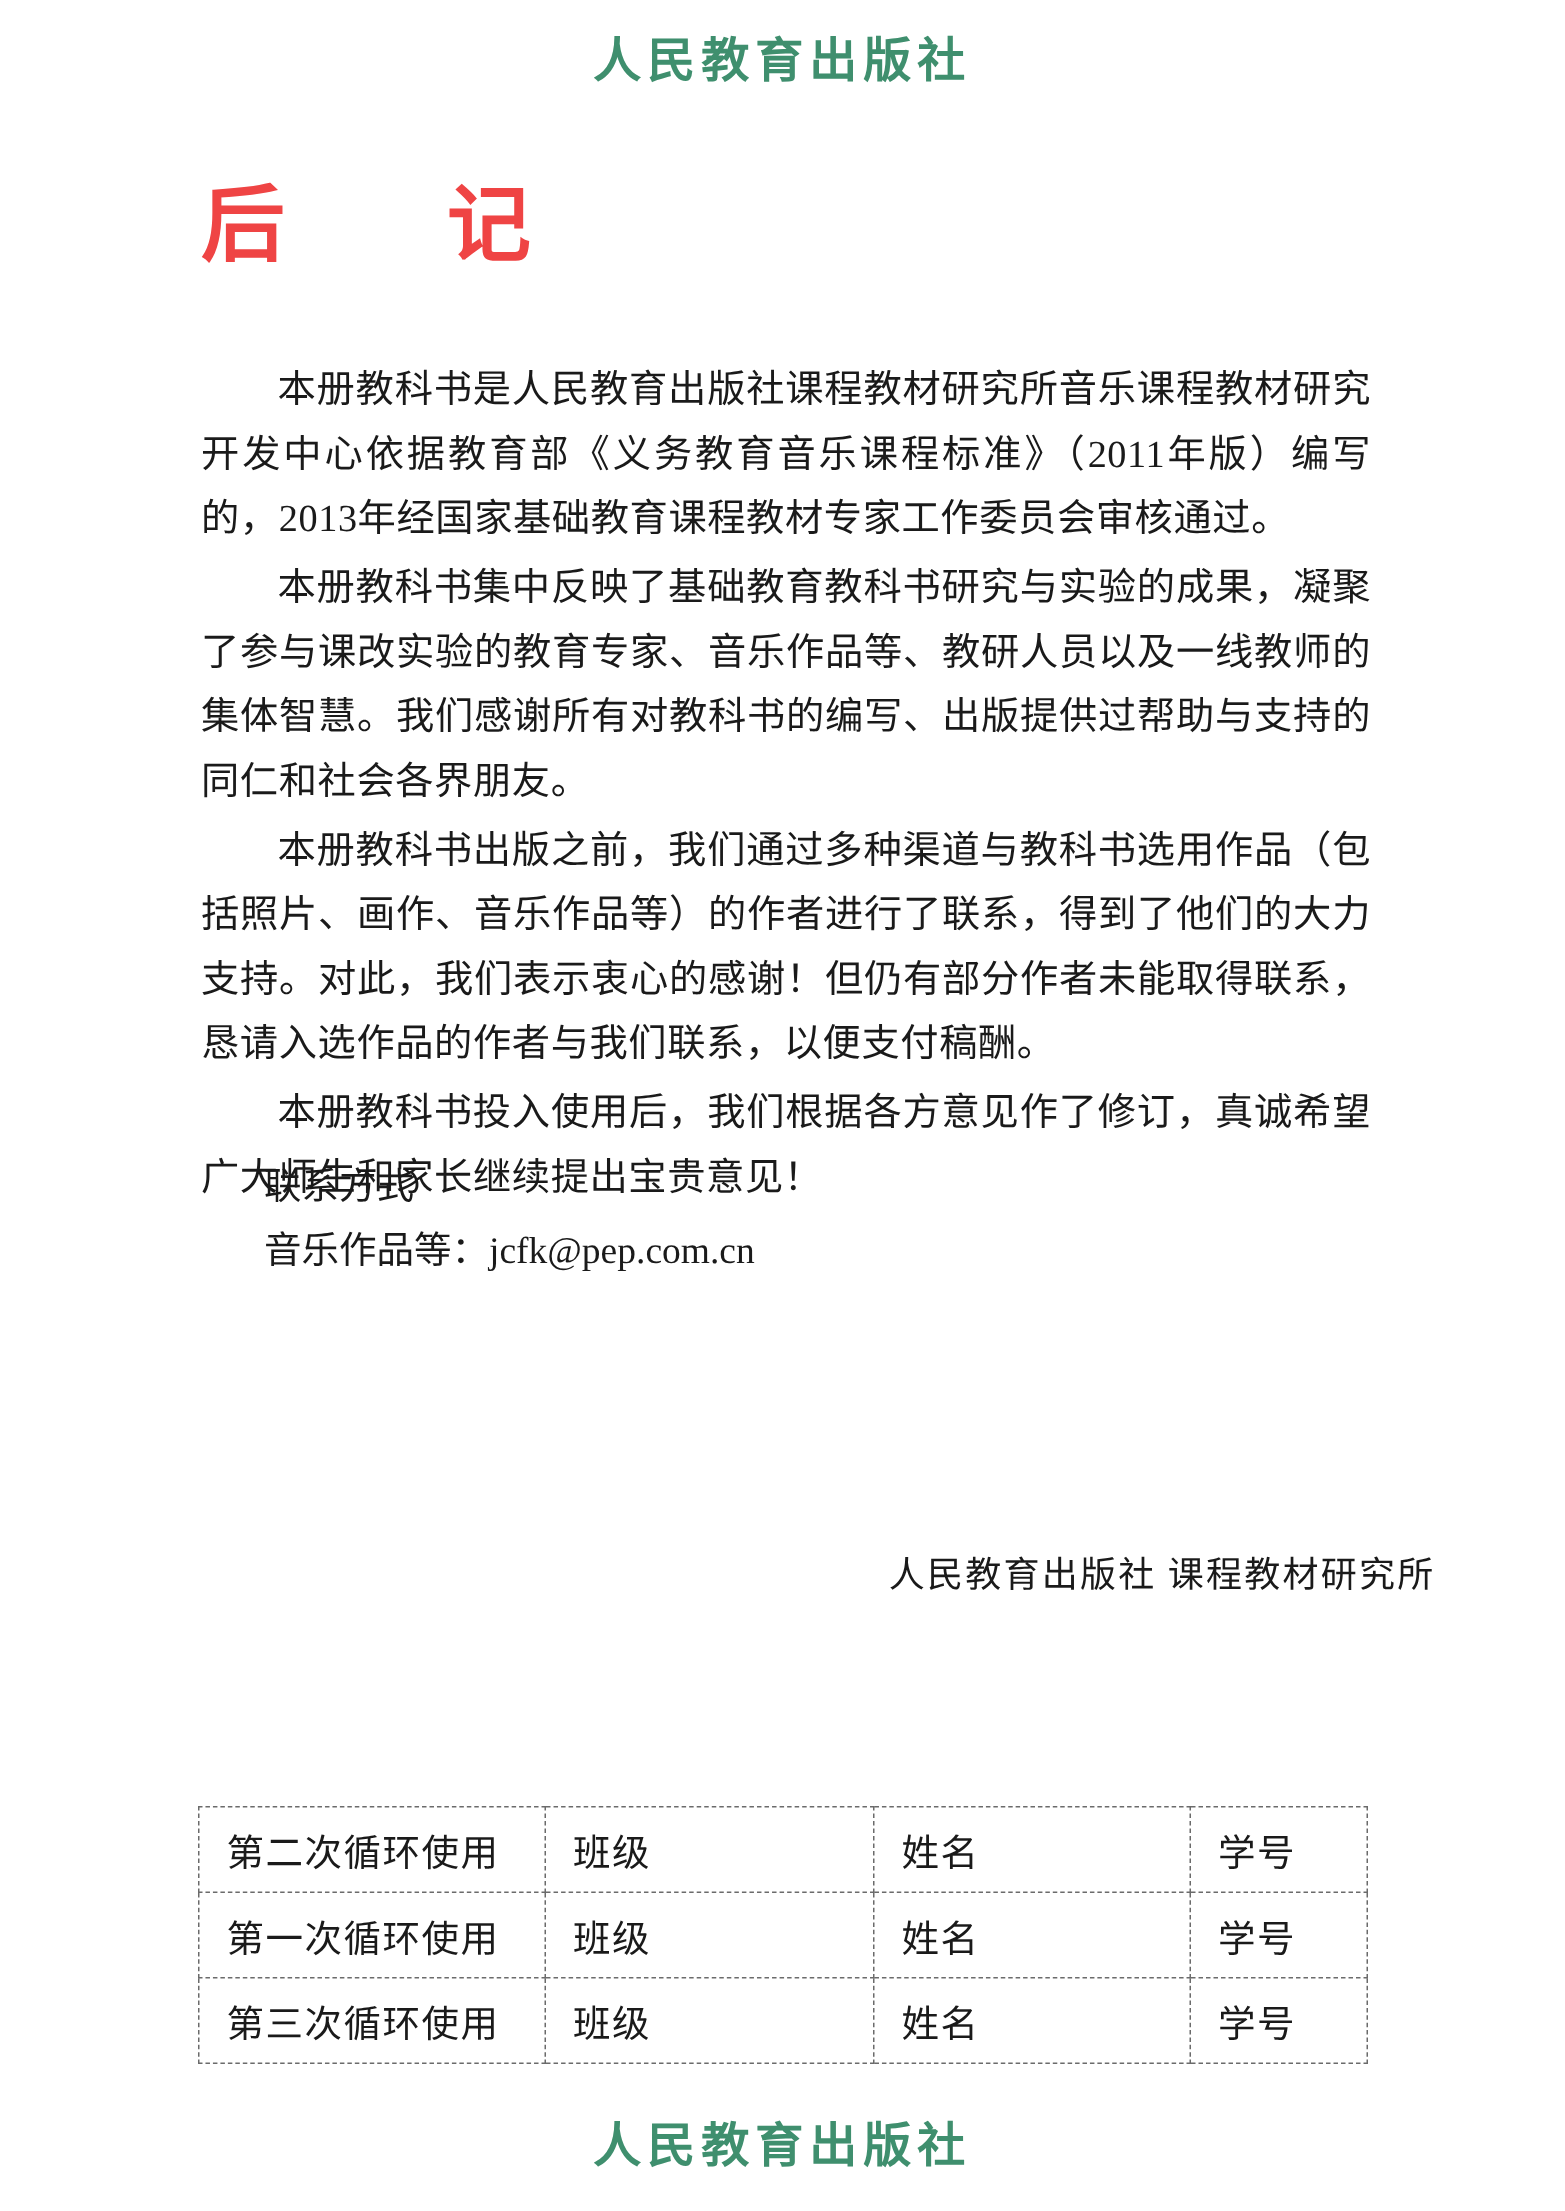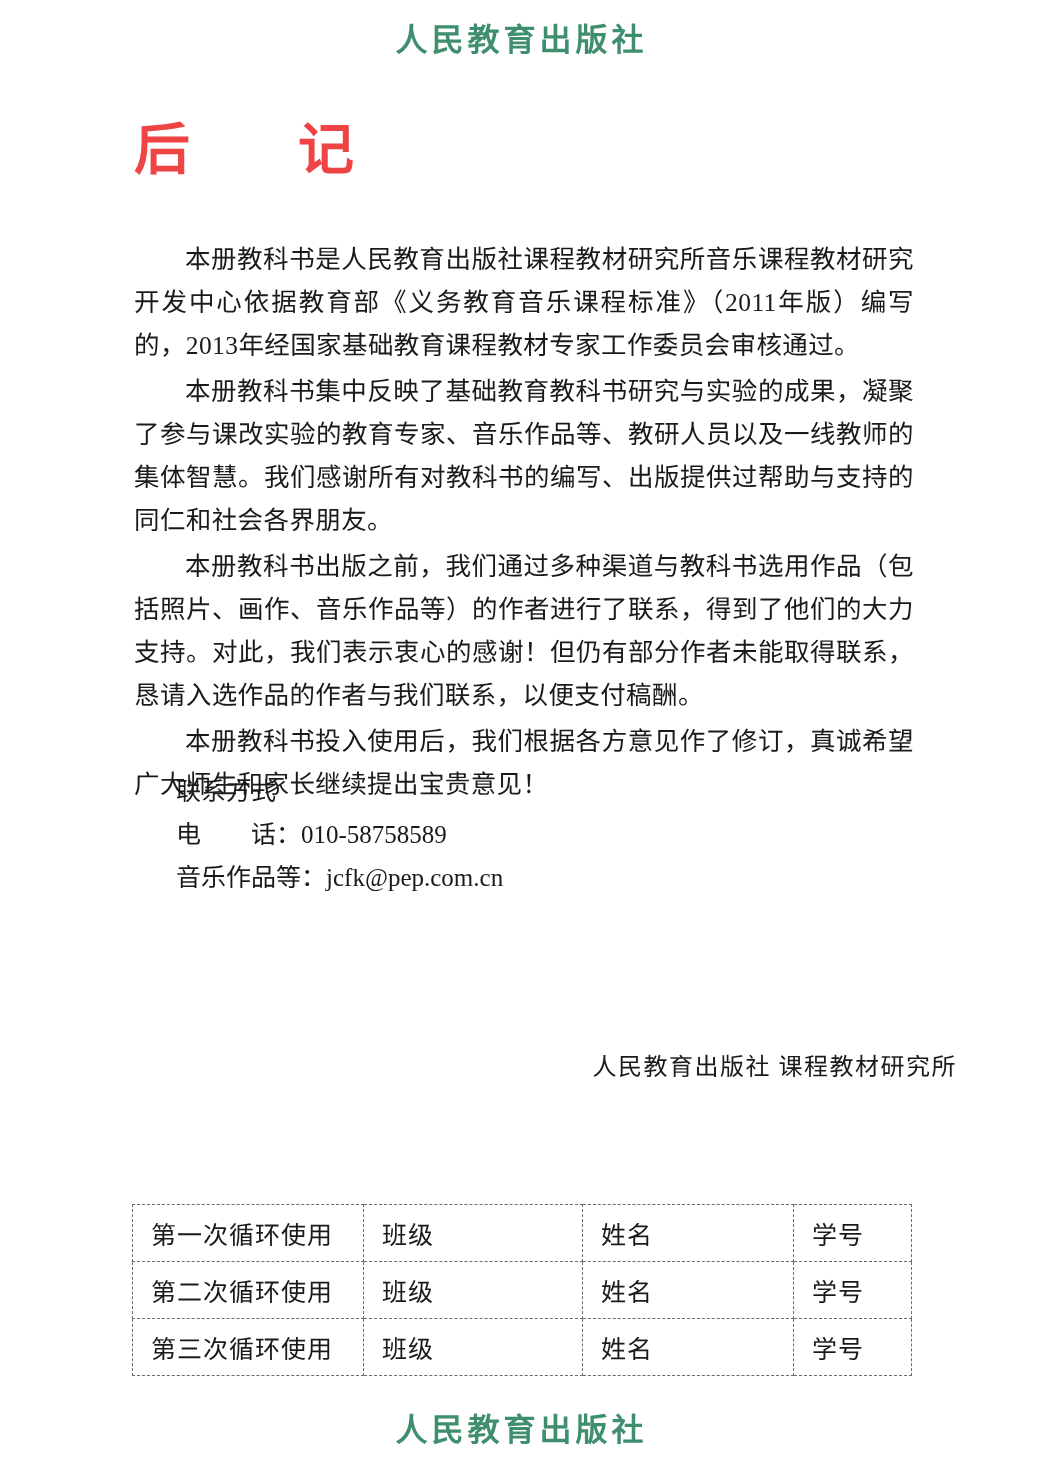--- a/index.html
+++ b/index.html
@@ -81,21 +81,20 @@
 
   
   .signature {
     position: absolute;
     right: 86px;
     top: 1032px;
     text-align: right;
     font-size: 24px;
     line-height: 38px;
     letter-spacing: 1.5px;
-    margin-top: 16px;
   }
 
   
   .circ-table {
     position: absolute;
     left: 132px;
     top: 1204px;
     width: 780px;
     border-collapse: collapse;
     font-size: 25px;
@@ -121,38 +120,37 @@
 
 <div class="body-wrap">
   <p class="para">本册教科书是人民教育出版社课程教材研究所音乐课程教材研究开发中心依据教育部《义务教育音乐课程标准》（2011年版）编写的，2013年经国家基础教育课程教材专家工作委员会审核通过。</p>
   <p class="para">本册教科书集中反映了基础教育教科书研究与实验的成果，凝聚了参与课改实验的教育专家、音乐作品等、教研人员以及一线教师的集体智慧。我们感谢所有对教科书的编写、出版提供过帮助与支持的同仁和社会各界朋友。</p>
   <p class="para">本册教科书出版之前，我们通过多种渠道与教科书选用作品（包括照片、画作、音乐作品等）的作者进行了联系，得到了他们的大力支持。对此，我们表示衷心的感谢！但仍有部分作者未能取得联系，恳请入选作品的作者与我们联系，以便支付稿酬。</p>
   <p class="para">本册教科书投入使用后，我们根据各方意见作了修订，真诚希望广大师生和家长继续提出宝贵意见！</p>
 </div>
 
 <div class="contact">
   <span class="contact-row">联系方式</span>
-  <span class="contact-row"><span>电　　话：</span><span>010-58758589</span></span>
   <span class="contact-row"><span>音乐作品等：</span><span>jcfk@pep.com.cn</span></span>
 </div>
 
 <div class="signature">
   <div>人民教育出版社 课程教材研究所</div>
 </div>
 
 <table class="circ-table">
   <tbody>
     <tr>
-      <td class="c-label">第一次循环使用</td>
+      <td class="c-label">第二次循环使用</td>
       <td class="c-class">班级</td>
       <td class="c-name">姓名</td>
       <td class="c-id">学号</td>
     </tr>
     <tr>
-      <td class="c-label">第二次循环使用</td>
+      <td class="c-label">第一次循环使用</td>
       <td class="c-class">班级</td>
       <td class="c-name">姓名</td>
       <td class="c-id">学号</td>
     </tr>
     <tr>
       <td class="c-label">第三次循环使用</td>
       <td class="c-class">班级</td>
       <td class="c-name">姓名</td>
       <td class="c-id">学号</td>
     </tr>

